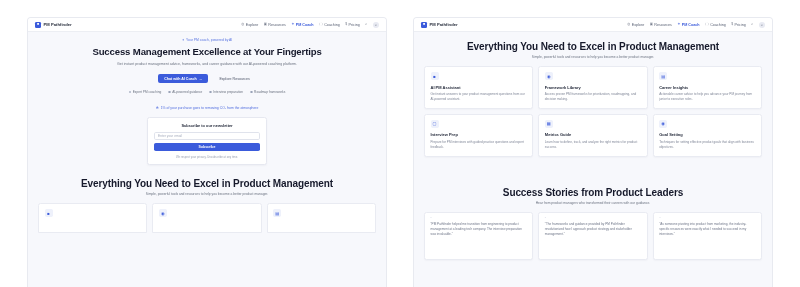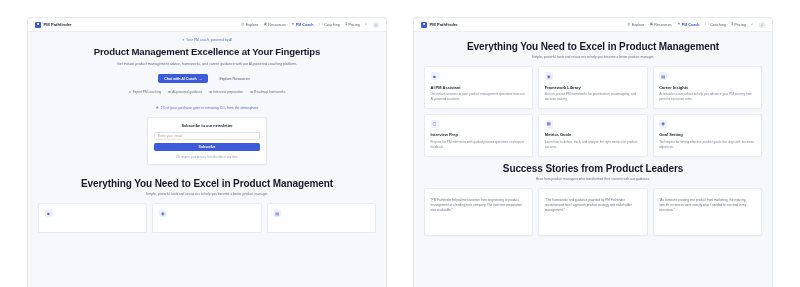--- a/index.html
+++ b/index.html
@@ -188,21 +188,21 @@
         <span class="nav-icon-btn">⌕</span>
         <span class="nav-avatar">☺</span>
       </div>
     </div>
 
     <div class="hero">
       <div class="hero-eyebrow">
         <span>✦</span>
         <span>Your PM coach, powered by AI</span>
       </div>
-      <h1 class="hero-title">Product Management Excellence at Your Fingertips</h1>
+      <h1 class="hero-title">Success Management Excellence at Your Fingertips</h1>
       <p class="hero-sub">Get instant product management advice, frameworks, and career guidance with our AI-powered coaching platform.</p>
       <div class="hero-cta">
         <div class="btn btn-primary">
           <span>Chat with AI Coach</span>
           <span>→</span>
         </div>
         <div class="btn btn-ghost">
           <span>Explore Resources</span>
         </div>
       </div>
@@ -323,21 +323,21 @@
         <div class="card-title">Metrics Guide</div>
         <div class="card-desc">Learn how to define, track, and analyze the right metrics for product success.</div>
       </div>
       <div class="card">
         <div class="card-ico">◉</div>
         <div class="card-title">Goal Setting</div>
         <div class="card-desc">Techniques for setting effective product goals that align with business objectives.</div>
       </div>
     </div>
 
-    <div class="section-head" style="margin-top:6px">
+    <div class="section-head" style="margin-top:30px">
       <div class="section-title">Success Stories from Product Leaders</div>
       <div class="section-sub">Hear from product managers who transformed their careers with our guidance.</div>
     </div>
 
     <div class="tcards">
       <div class="tcard">
         <div class="tquote">“</div>
         <div class="ttext">"PM Pathfinder helped me transition from engineering to product management at a leading tech company. The interview preparation was invaluable."</div>
       </div>
       <div class="tcard">

